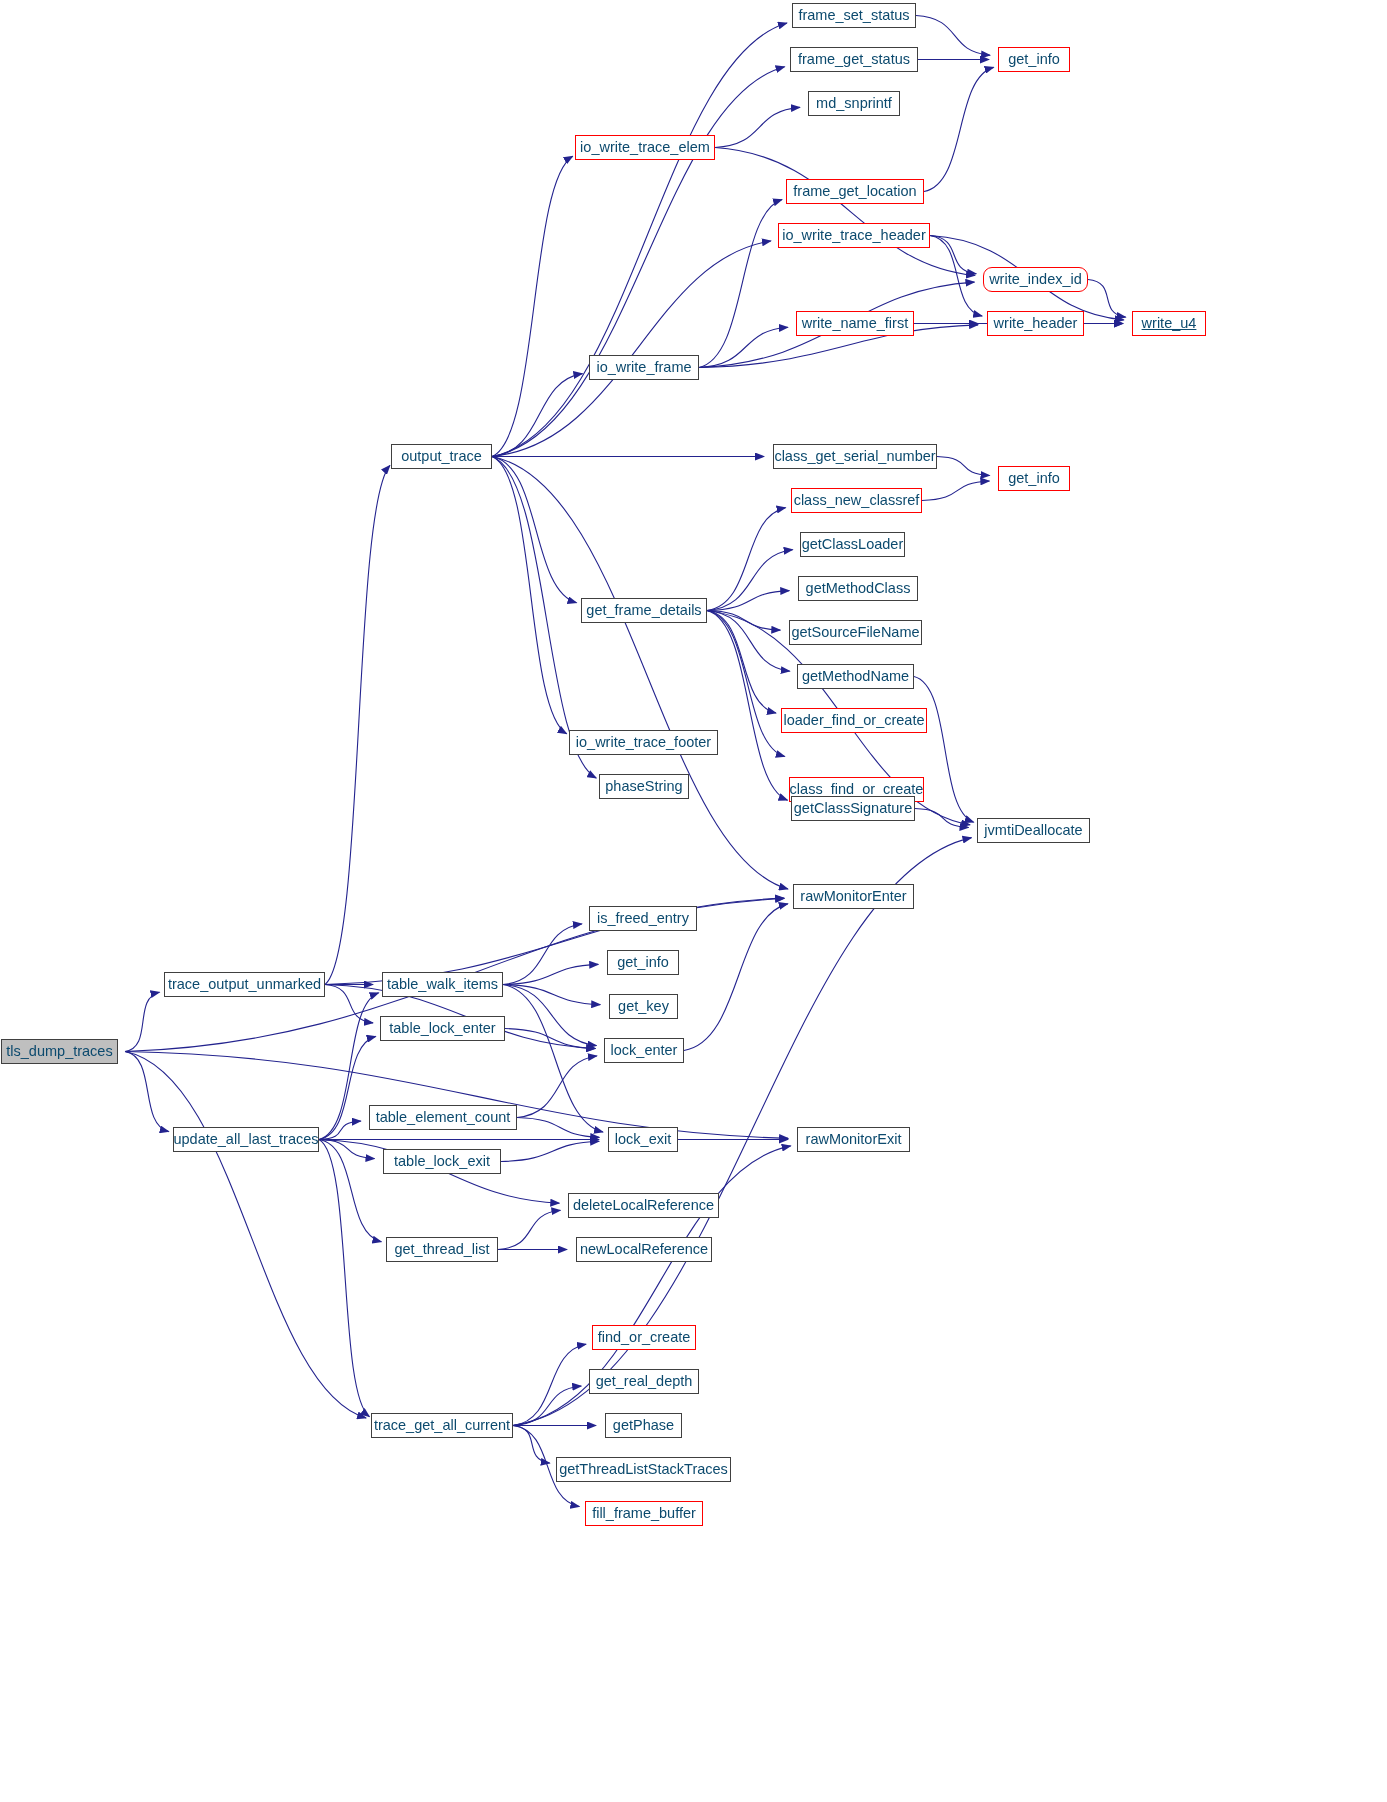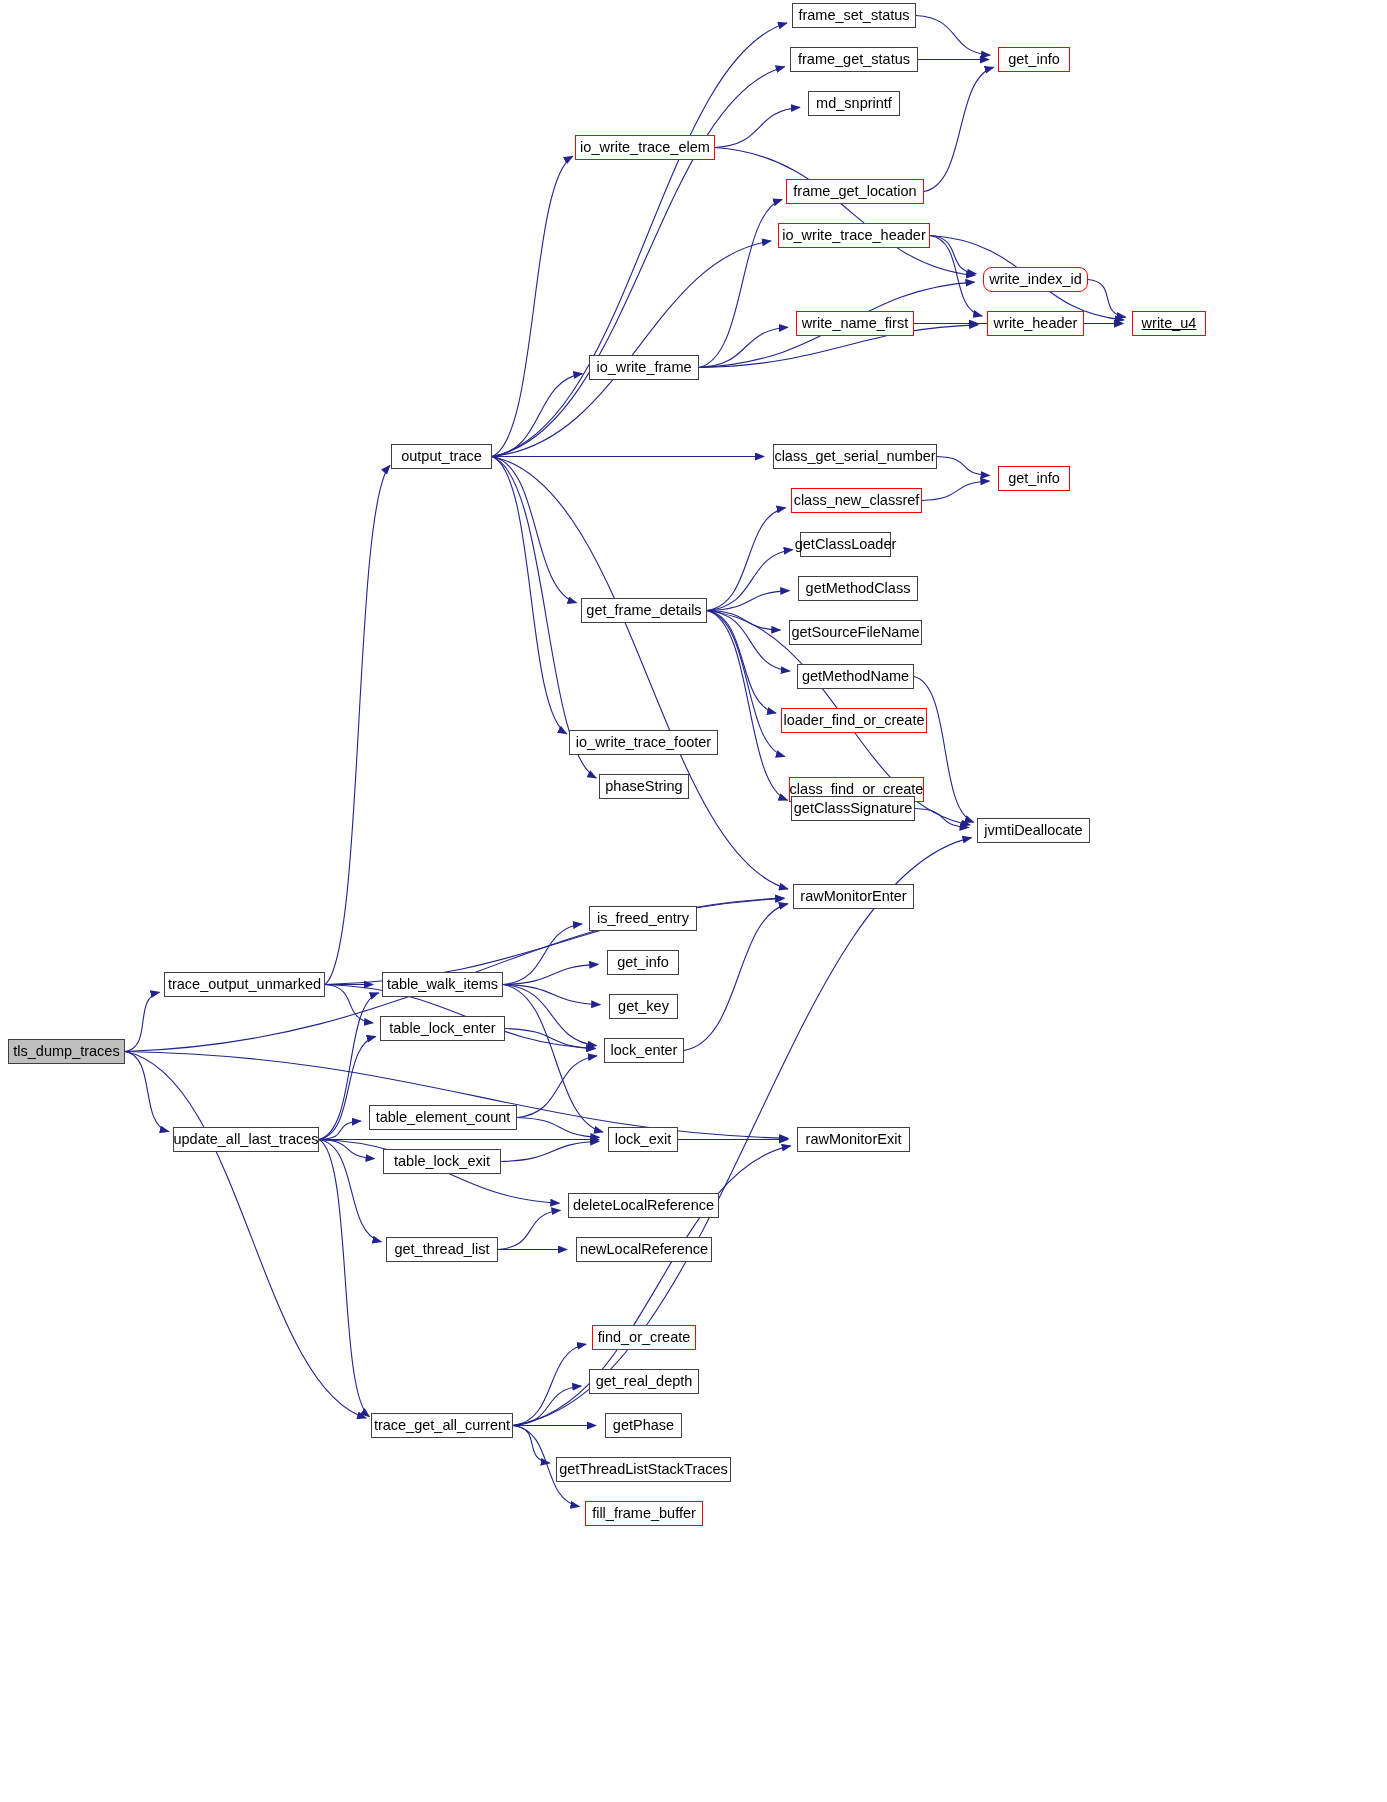--- a/index.html
+++ b/index.html
@@ -1,21 +1,21 @@
 <!DOCTYPE html>
 <html><head>
 <meta charset="utf-8">
 <style>
   html,body{margin:0;padding:0;background:#ffffff;}
   #canvas{position:relative;width:1387px;height:1802px;background:#ffffff;
           font-family:"Liberation Sans", sans-serif;overflow:hidden;}
   svg#edges{position:absolute;left:0;top:0;width:1387px;height:1802px;}
   .node{position:absolute;box-sizing:border-box;display:flex;align-items:center;
         justify-content:center;background:#ffffff;border:1px solid #404040;
-        font-size:14.5px;color:#000000;white-space:nowrap;line-height:1;}
+        font-size:14.5px;color:#0c4a6e;white-space:nowrap;line-height:1;}
   .node.red{border:1px solid #ff0000;}
   .node.root{background:#bfbfbf;border:1px solid #404040;}
   .node span{pointer-events:none;}
 </style>
 </head>
 <body>
 
 <div id="canvas">
   <svg id="edges">
     <defs>
@@ -145,21 +145,21 @@
       </div>
       <div class="node" style="left: 773px; top: 444px; width: 164px; height: 25px;">
         <span>class_get_serial_number</span>
       </div>
       <div class="node red" style="left: 998px; top: 466px; width: 72px; height: 25px;">
         <span>get_info</span>
       </div>
       <div class="node red" style="left: 791px; top: 488px; width: 131px; height: 25px;">
         <span>class_new_classref</span>
       </div>
-      <div class="node" style="left: 800px; top: 532px; width: 91px; height: 25px;">
+      <div class="node" style="left: 800px; top: 532px; width: 105px; height: 25px;">
         <span>getClassLoader</span>
       </div>
       <div class="node" style="left: 798px; top: 576px; width: 120px; height: 25px;">
         <span>getMethodClass</span>
       </div>
       <div class="node" style="left: 581px; top: 598px; width: 126px; height: 25px;">
         <span>get_frame_details</span>
       </div>
       <div class="node" style="left: 789px; top: 620px; width: 133px; height: 25px;">
         <span>getSourceFileName</span>
@@ -202,21 +202,21 @@
       </div>
       <div class="node" style="left: 609px; top: 994px; width: 69px; height: 25px;">
         <span>get_key</span>
       </div>
       <div class="node" style="left: 380px; top: 1016px; width: 125px; height: 25px;">
         <span>table_lock_enter</span>
       </div>
       <div class="node" style="left: 604px; top: 1038px; width: 80px; height: 25px;">
         <span>lock_enter</span>
       </div>
-      <div class="node root" style="left: 8px; top: 1039px; width: 117px; height: 25px;">
+      <div class="node root" style="left: 1px; top: 1039px; width: 117px; height: 25px;">
         <span>tls_dump_traces</span>
       </div>
       <div class="node" style="left: 369px; top: 1105px; width: 148px; height: 25px;">
         <span>table_element_count</span>
       </div>
       <div class="node" style="left: 173px; top: 1127px; width: 146px; height: 25px;">
         <span>update_all_last_traces</span>
       </div>
       <div class="node" style="left: 608px; top: 1127px; width: 70px; height: 25px;">
         <span>lock_exit</span>

